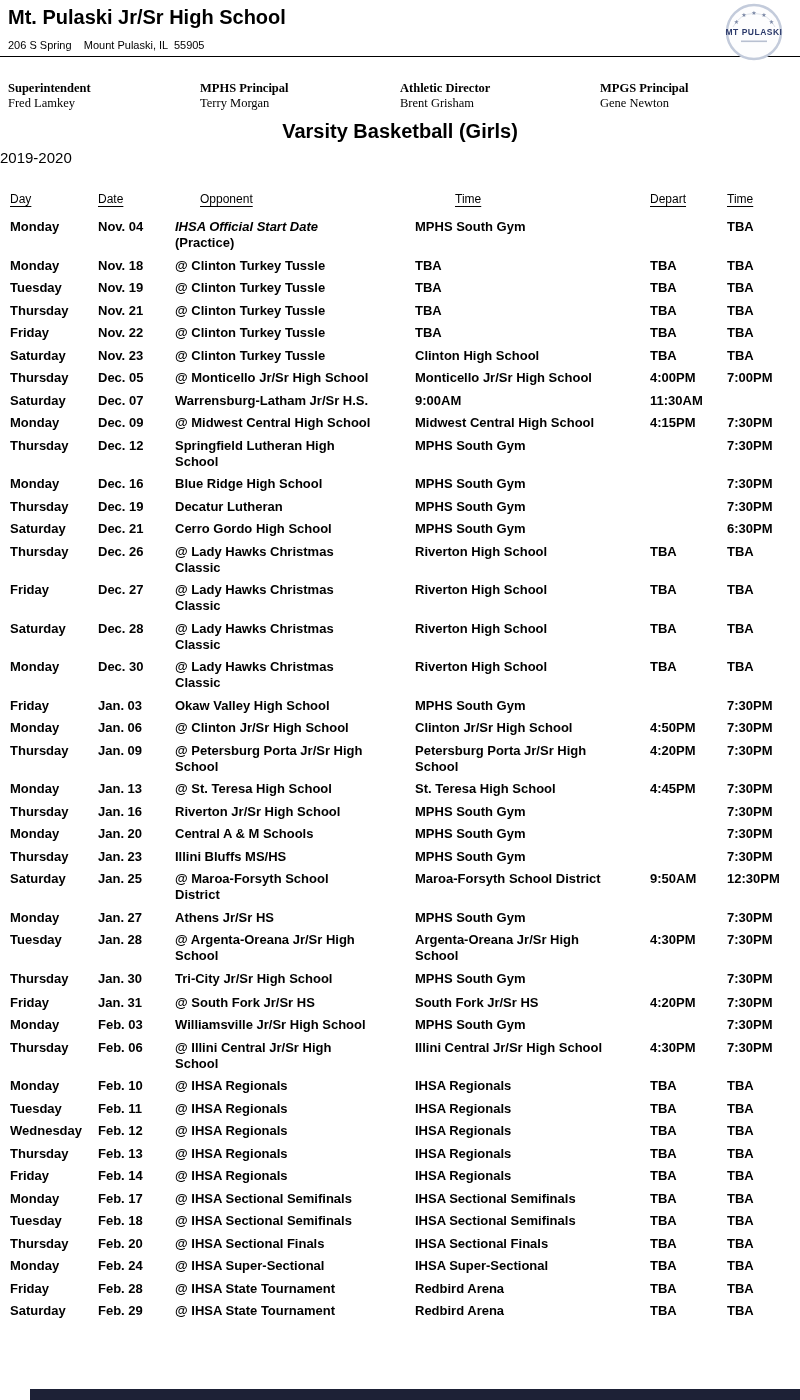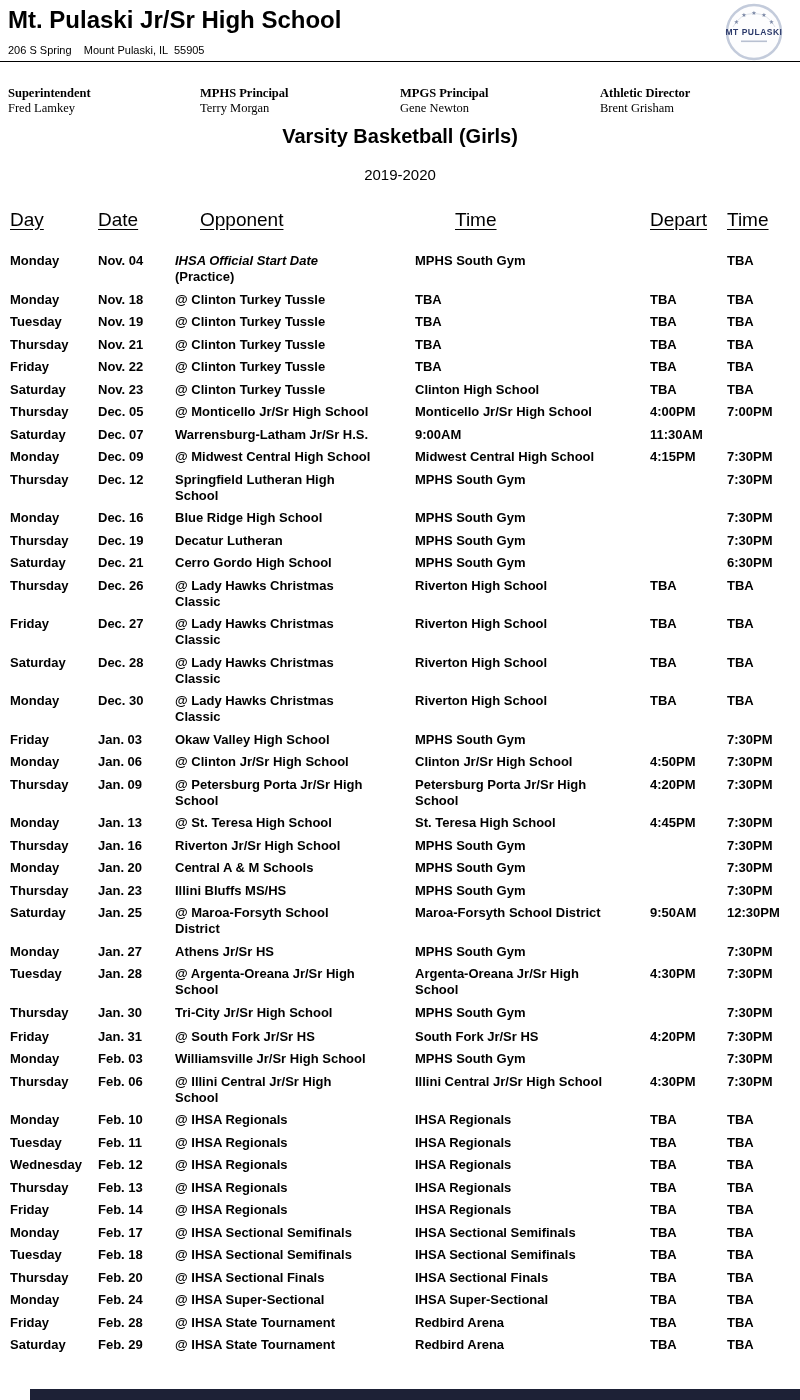--- a/index.html
+++ b/index.html
@@ -2,38 +2,38 @@
 <html><head>
 <meta charset="utf-8">
 <style>
   html,body { margin:0; padding:0; }
   body {
     width:800px; height:1400px; position:relative; overflow:hidden;
     background:#ffffff; color:#000;
     font-family:"Liberation Sans", sans-serif;
   }
   .header { position:relative; padding:6px 10px 0 8px; }
-  .school-name { font-size:24px; font-weight:bold; margin:0 0 9px 0; }
+  .school-name { font-size:20px; font-weight:bold; margin:0 0 9px 0; }
   .addr, .contact { font-size:11px; line-height:14px; white-space:pre; }
   .contact { margin-bottom:8px; }
   .logo { position:absolute; top:2px; right:10px; }
   .header-rule { border:none; border-top:1.5px solid #000; margin:4px 0 0 0; }
 
   .staff {
     display:grid; grid-template-columns:192px 200px 200px auto;
     padding:0 8px; margin-top:24px; font-size:12.5px; line-height:15px;font-family:Liberation Serif, serif;
   }
   .staff-title { font-weight:bold; }
 
   .doc-title { text-align:center; font-size:20px; font-weight:bold; margin-top:9px; }
-  .doc-season { text-align:center; font-size:15px; margin-top:18px; }
+  .doc-season { font-size:15px; margin-top:6px; }
 
   .sched { padding-left:10px; margin-top:26px; }
   .grid { display:grid; grid-template-columns:88px 77px 240px 235px 77px auto; }
-  .thead { font-size:19px; margin-bottom:22px; }
+  .thead { font-size:12px; margin-bottom:13px; }
   .thead span { text-decoration:underline; text-underline-offset:3px; }
   .th-opp { padding-left:25px; }
   .th-place { padding-left:40px; }
 
   .srow { font-size:13px; font-weight:bold; line-height:16px; margin-bottom:6.5px; }
   .c-opp, .c-place { white-space:pre-line; padding-right:6px; }
   .italic { font-style:italic; }
   .gap-before { margin-top:8px; }
 
   .footer-bar {
@@ -66,26 +66,26 @@
 <div class="staff">
   <div>
     <div class="staff-title">Superintendent</div>
     <div class="staff-name">Fred Lamkey</div>
   </div>
   <div>
     <div class="staff-title">MPHS Principal</div>
     <div class="staff-name">Terry Morgan</div>
   </div>
   <div>
+    <div class="staff-title">Athletic Director</div>
+    <div class="staff-name">Brent Grisham</div>
+  </div>
+  <div>
     <div class="staff-title">MPGS Principal</div>
     <div class="staff-name">Gene Newton</div>
-  </div>
-  <div>
-    <div class="staff-title">Athletic Director</div>
-    <div class="staff-name">Brent Grisham</div>
   </div>
 </div>
 
 <div class="doc-title">Varsity Basketball (Girls)</div>
 <div class="doc-season">2019-2020</div>
 
 <div class="sched">
   <div class="grid thead">
     <span>Day</span>
     <span>Date</span>

